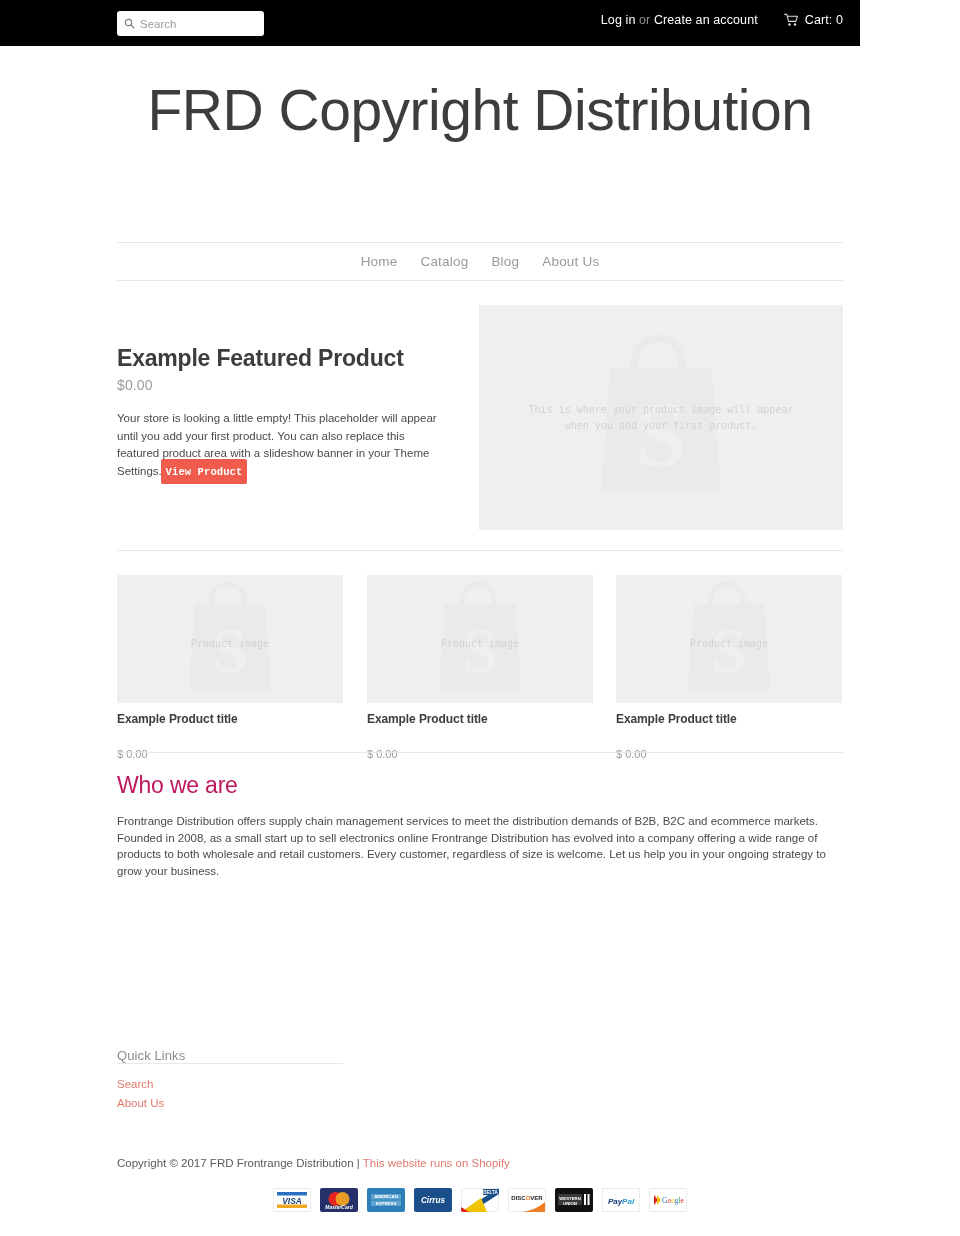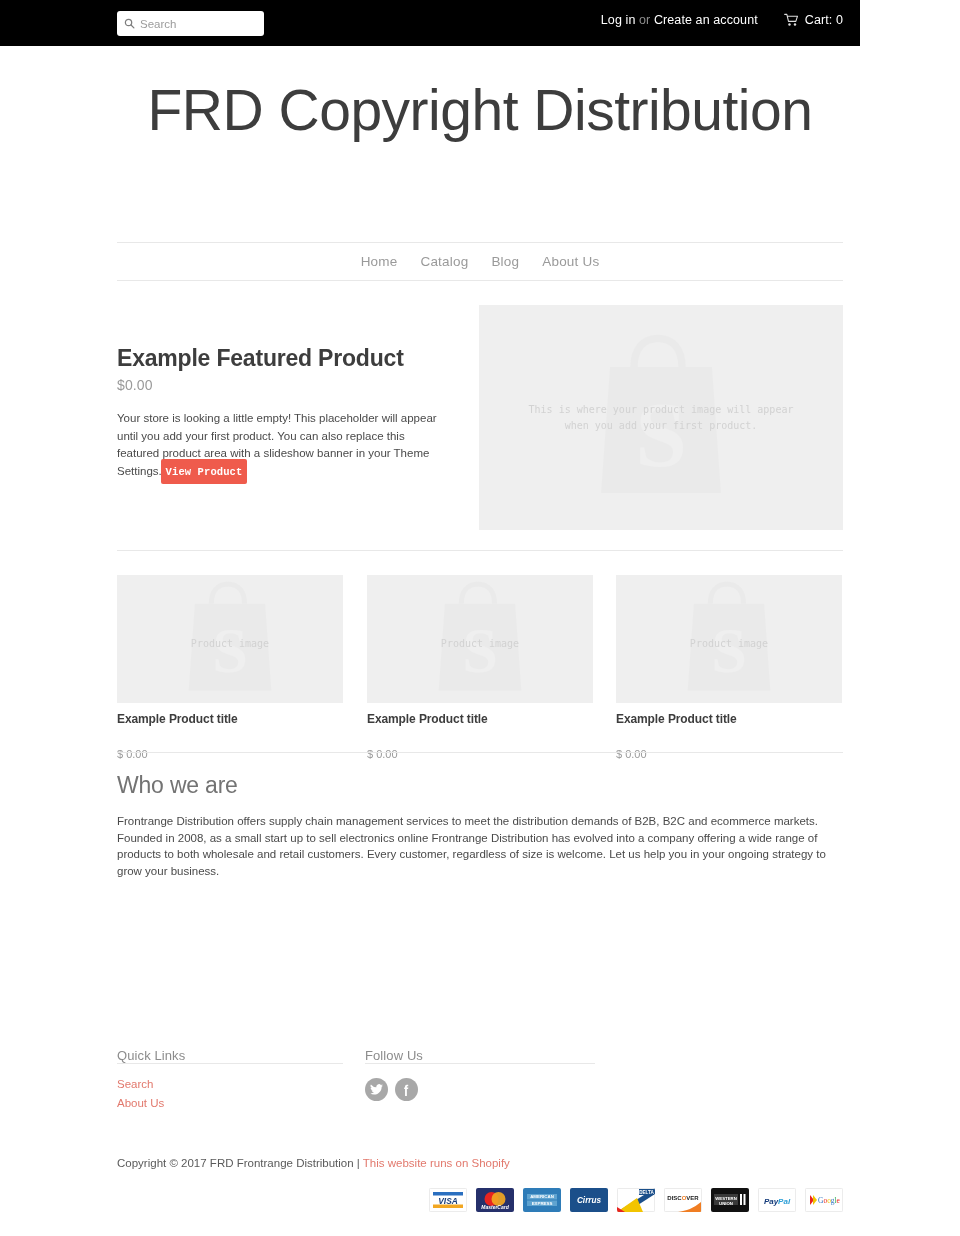--- a/index.html
+++ b/index.html
@@ -133,21 +133,21 @@
   .card-img .ph-text { font-size: 10px; margin-top: 9px; }
   .card-title {
     margin-top: 9px; font-size: 12px; font-weight: bold;
     color: #3d3d3d; letter-spacing: -.1px;
   }
   .card-price { margin-top: 22px; font-size: 11px; color: #9a9a9a; }
 
   
   .who-title {
     position: absolute; left: 117px; top: 772px;
-    font-size: 23px; font-weight: 300; color: #737373;
+    font-size: 23px; font-weight: 300; color: #be185d;
     letter-spacing: -.2px;
   }
   .who-body {
     position: absolute; left: 117px; top: 813px; width: 726px;
     font-size: 11.5px; line-height: 16.5px; color: #4a4a4a;
   }
 
   
   .foot-col { position: absolute; }
   .foot-col.links { left: 117px; top: 1048px; width: 226px; }
@@ -170,21 +170,21 @@
   }
 
   .copyright {
     position: absolute; left: 117px; top: 1157px; width: 726px;
     text-align: left; font-size: 11.5px; color: #5a5a5a;
   }
   .copyright a { color: #e2796d; text-decoration: none; }
 
   .pay-row {
     position: absolute; left: 117px; top: 1188px; width: 726px;
-    display: flex; justify-content: flex-end; gap: 9px;
+    display: flex; justify-content: center; gap: 9px;
   }
   .pay { width: 38px; height: 24px; border-radius: 2px; overflow: hidden; display:block; }
 </style>
 </head>
 <body>
 
 <div class="page">
 
   <div class="topbar">
 
@@ -285,35 +285,20 @@
   <p class="who-body">Frontrange Distribution offers supply chain management services to meet the distribution demands of B2B, B2C and ecommerce markets.  Founded in 2008, as a small start up to sell electronics online Frontrange Distribution has evolved into a company offering  a wide range of products to both wholesale and retail customers.  Every customer, regardless of size is welcome.  Let us help you in your ongoing strategy to grow your business.</p>
 
   <div class="foot-col links">
     <div class="foot-head">Quick Links</div>
     <div class="foot-links">
       <a href="#">Search</a>
       <a href="#">About Us</a>
     </div>
   </div>
 
-  <div class="foot-col social">
-    <div class="foot-head">Follow Us</div>
-    <div class="social-row">
-      <a href="#" class="soc">
-        <svg width="13" height="11" viewBox="0 0 24 20">
-          <path fill="#ffffff" d="M24 2.4a9.6 9.6 0 0 1-2.8.8A4.9 4.9 0 0 0 23.3.4a9.7 9.7 0 0 1-3.1 1.2A4.9 4.9 0 0 0 11.8 6 13.9 13.9 0 0 1 1.7.8a4.9 4.9 0 0 0 1.5 6.5A4.8 4.8 0 0 1 1 6.7v.1a4.9 4.9 0 0 0 3.9 4.8 4.9 4.9 0 0 1-2.2.1 4.9 4.9 0 0 0 4.6 3.4A9.8 9.8 0 0 1 0 17.1a13.8 13.8 0 0 0 7.5 2.2c9.1 0 14-7.5 14-14v-.6A10 10 0 0 0 24 2.4z"></path>
-        </svg>
-      </a>
-      <a href="#" class="soc">
-        <svg width="13" height="13" viewBox="0 0 24 24">
-          <path fill="#ffffff" d="M15.3 8.4h-2.6V6.7c0-.7.4-.8.7-.8h1.8V3.1h-2.5c-2.8 0-3.4 2-3.4 3.3v2h-1.6v2.9h1.6V24h3.4V11.3h2.3l.3-2.9z"></path>
-        </svg>
-      </a>
-    </div>
-  </div>
 
   <div class="copyright">
     <span>Copyright © 2017 FRD Frontrange Distribution | </span><a href="#">This website runs on Shopify</a>
   </div>
 
   <div class="pay-row">
 
     <svg class="pay" viewBox="0 0 38 24">
       <rect width="38" height="24" fill="#fff" stroke="#d8d8d8" stroke-width="1"></rect>
       <rect x="4" y="4" width="30" height="3.5" fill="#2a6fc0"></rect>

